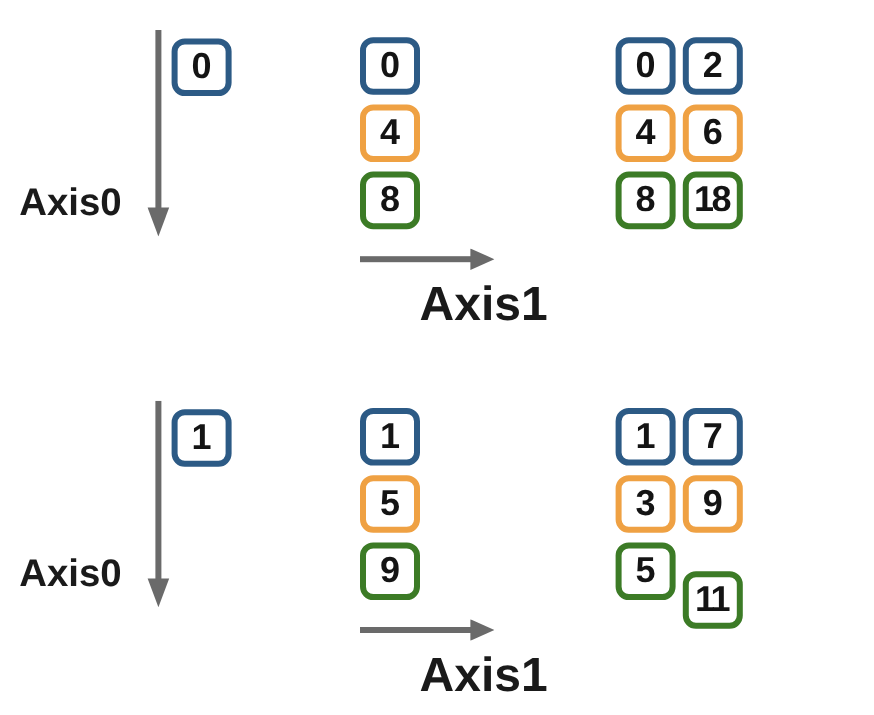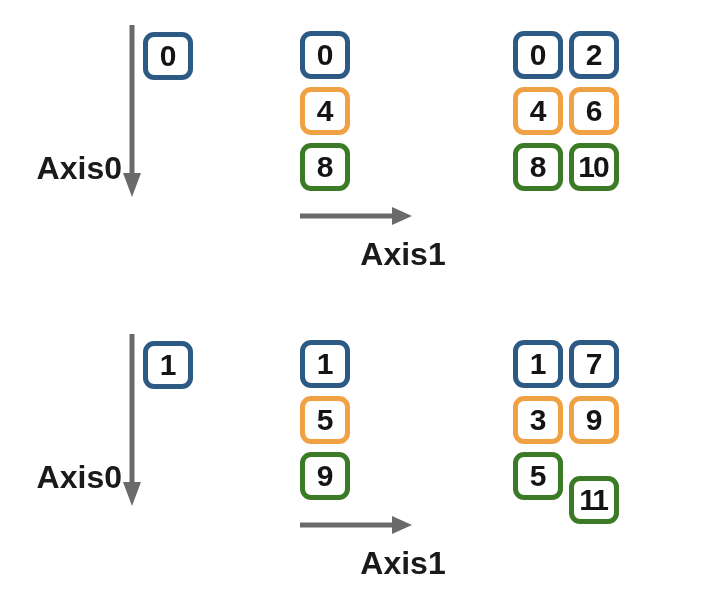--- a/index.html
+++ b/index.html
@@ -5,26 +5,26 @@
   html,body{margin:0;padding:0;background:#ffffff;}
   .canvas{
     position:relative;width:728px;height:596px;background:#ffffff;
     font-family:"Liberation Sans",sans-serif;overflow:hidden;
   }
   .section{position:absolute;left:0;width:728px;height:287px;}
   #sec0{top:0;}
   #sec1{top:309px;}
 
   .axis0-label{
-    position:absolute;left:16px;top:151px;width:106px;text-align:right;
+    position:absolute;left:16px;top:151px;width:106px;text-align:left;
     font-weight:700;font-size:32px;line-height:34px;color:#1a1a1a;white-space:nowrap;
   }
   .axis1-label{
     position:absolute;left:348px;top:237px;width:110px;text-align:center;
-    font-weight:700;font-size:32px;line-height:34px;color:#1a1a1a;white-space:nowrap;
+    font-weight:700;font-size:40px;line-height:34px;color:#1a1a1a;white-space:nowrap;
   }
   .varrow{position:absolute;left:121px;top:25px;width:22px;height:172px;}
   .harrow{position:absolute;left:300px;top:207px;width:112px;height:18px;}
   .varrow svg,.harrow svg{display:block;}
   .arrow-shape{fill:var(--arrow,#6A6A6A);}
 
   .scalar{position:absolute;left:143px;top:32px;}
   .column{position:absolute;left:300px;top:31px;display:flex;flex-direction:column;gap:8px;}
   .grid{
     position:absolute;left:513px;top:31px;display:grid;
@@ -86,21 +86,21 @@
         <div class="cell" style="border-color: rgb(239, 161, 67);">
           <span>4</span>
         </div>
         <div class="cell" style="border-color: rgb(239, 161, 67);">
           <span>6</span>
         </div>
         <div class="cell" style="border-color: rgb(60, 123, 38);">
           <span>8</span>
         </div>
         <div class="cell" style="border-color: rgb(60, 123, 38);">
-          <span class="wide">10</span>
+          <span class="wide">18</span>
         </div>
       </div>
   </div>
 
   <div class="section" id="sec1">
     <div class="axis0-label">Axis0</div>
     <div class="varrow">
       <svg width="22" height="172" viewBox="0 0 22 172">
         <rect class="arrow-shape" x="8.5" y="0" width="5" height="151"></rect>
         <polygon class="arrow-shape" points="2,148 20,148 11,172"></polygon>

